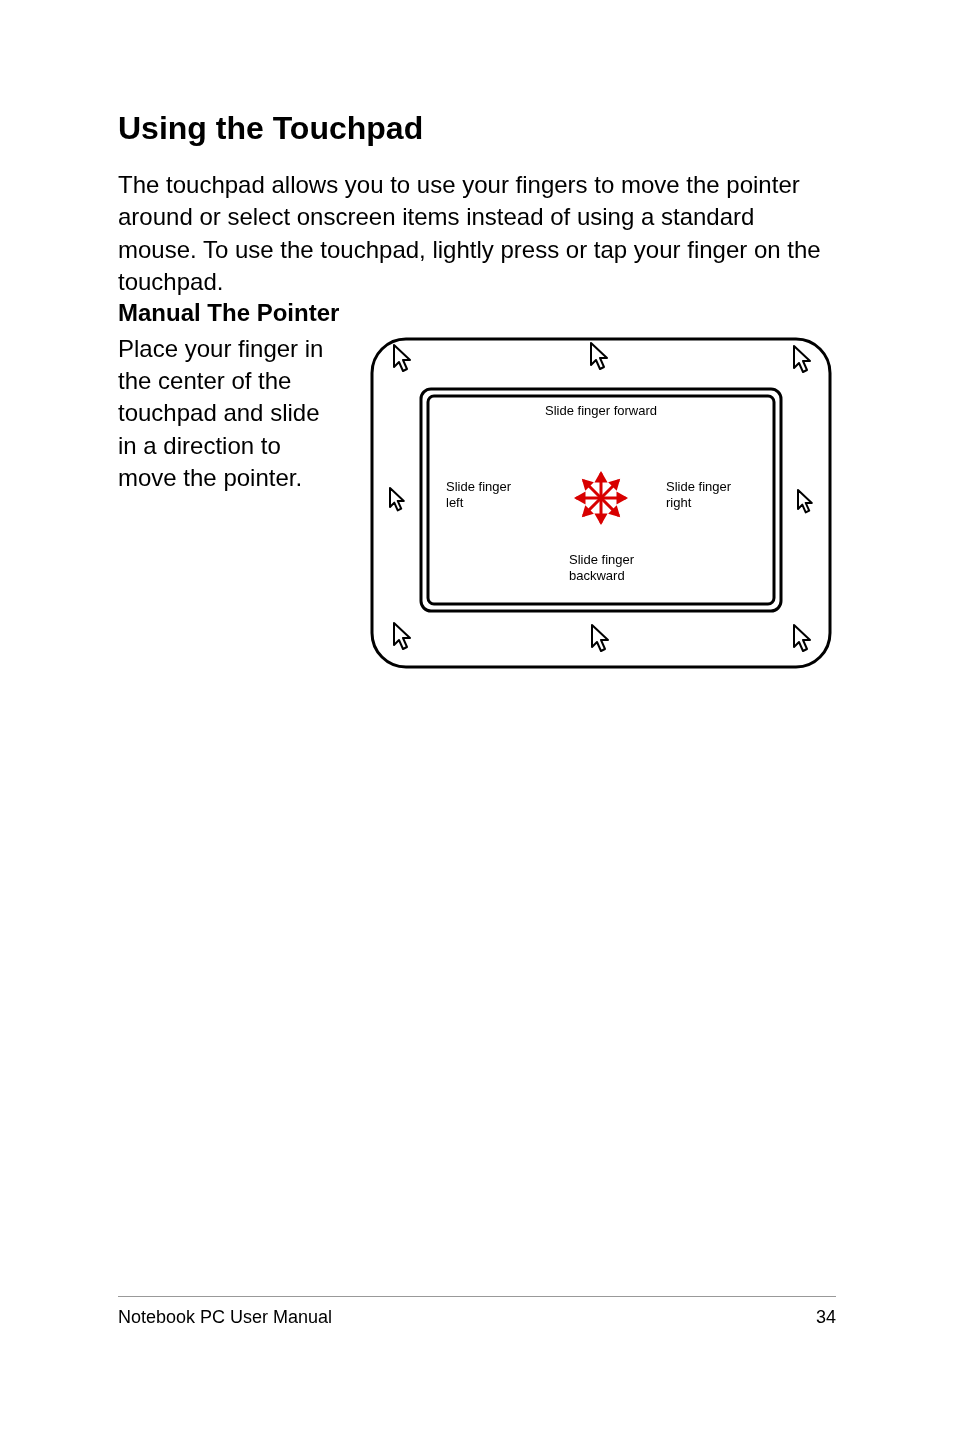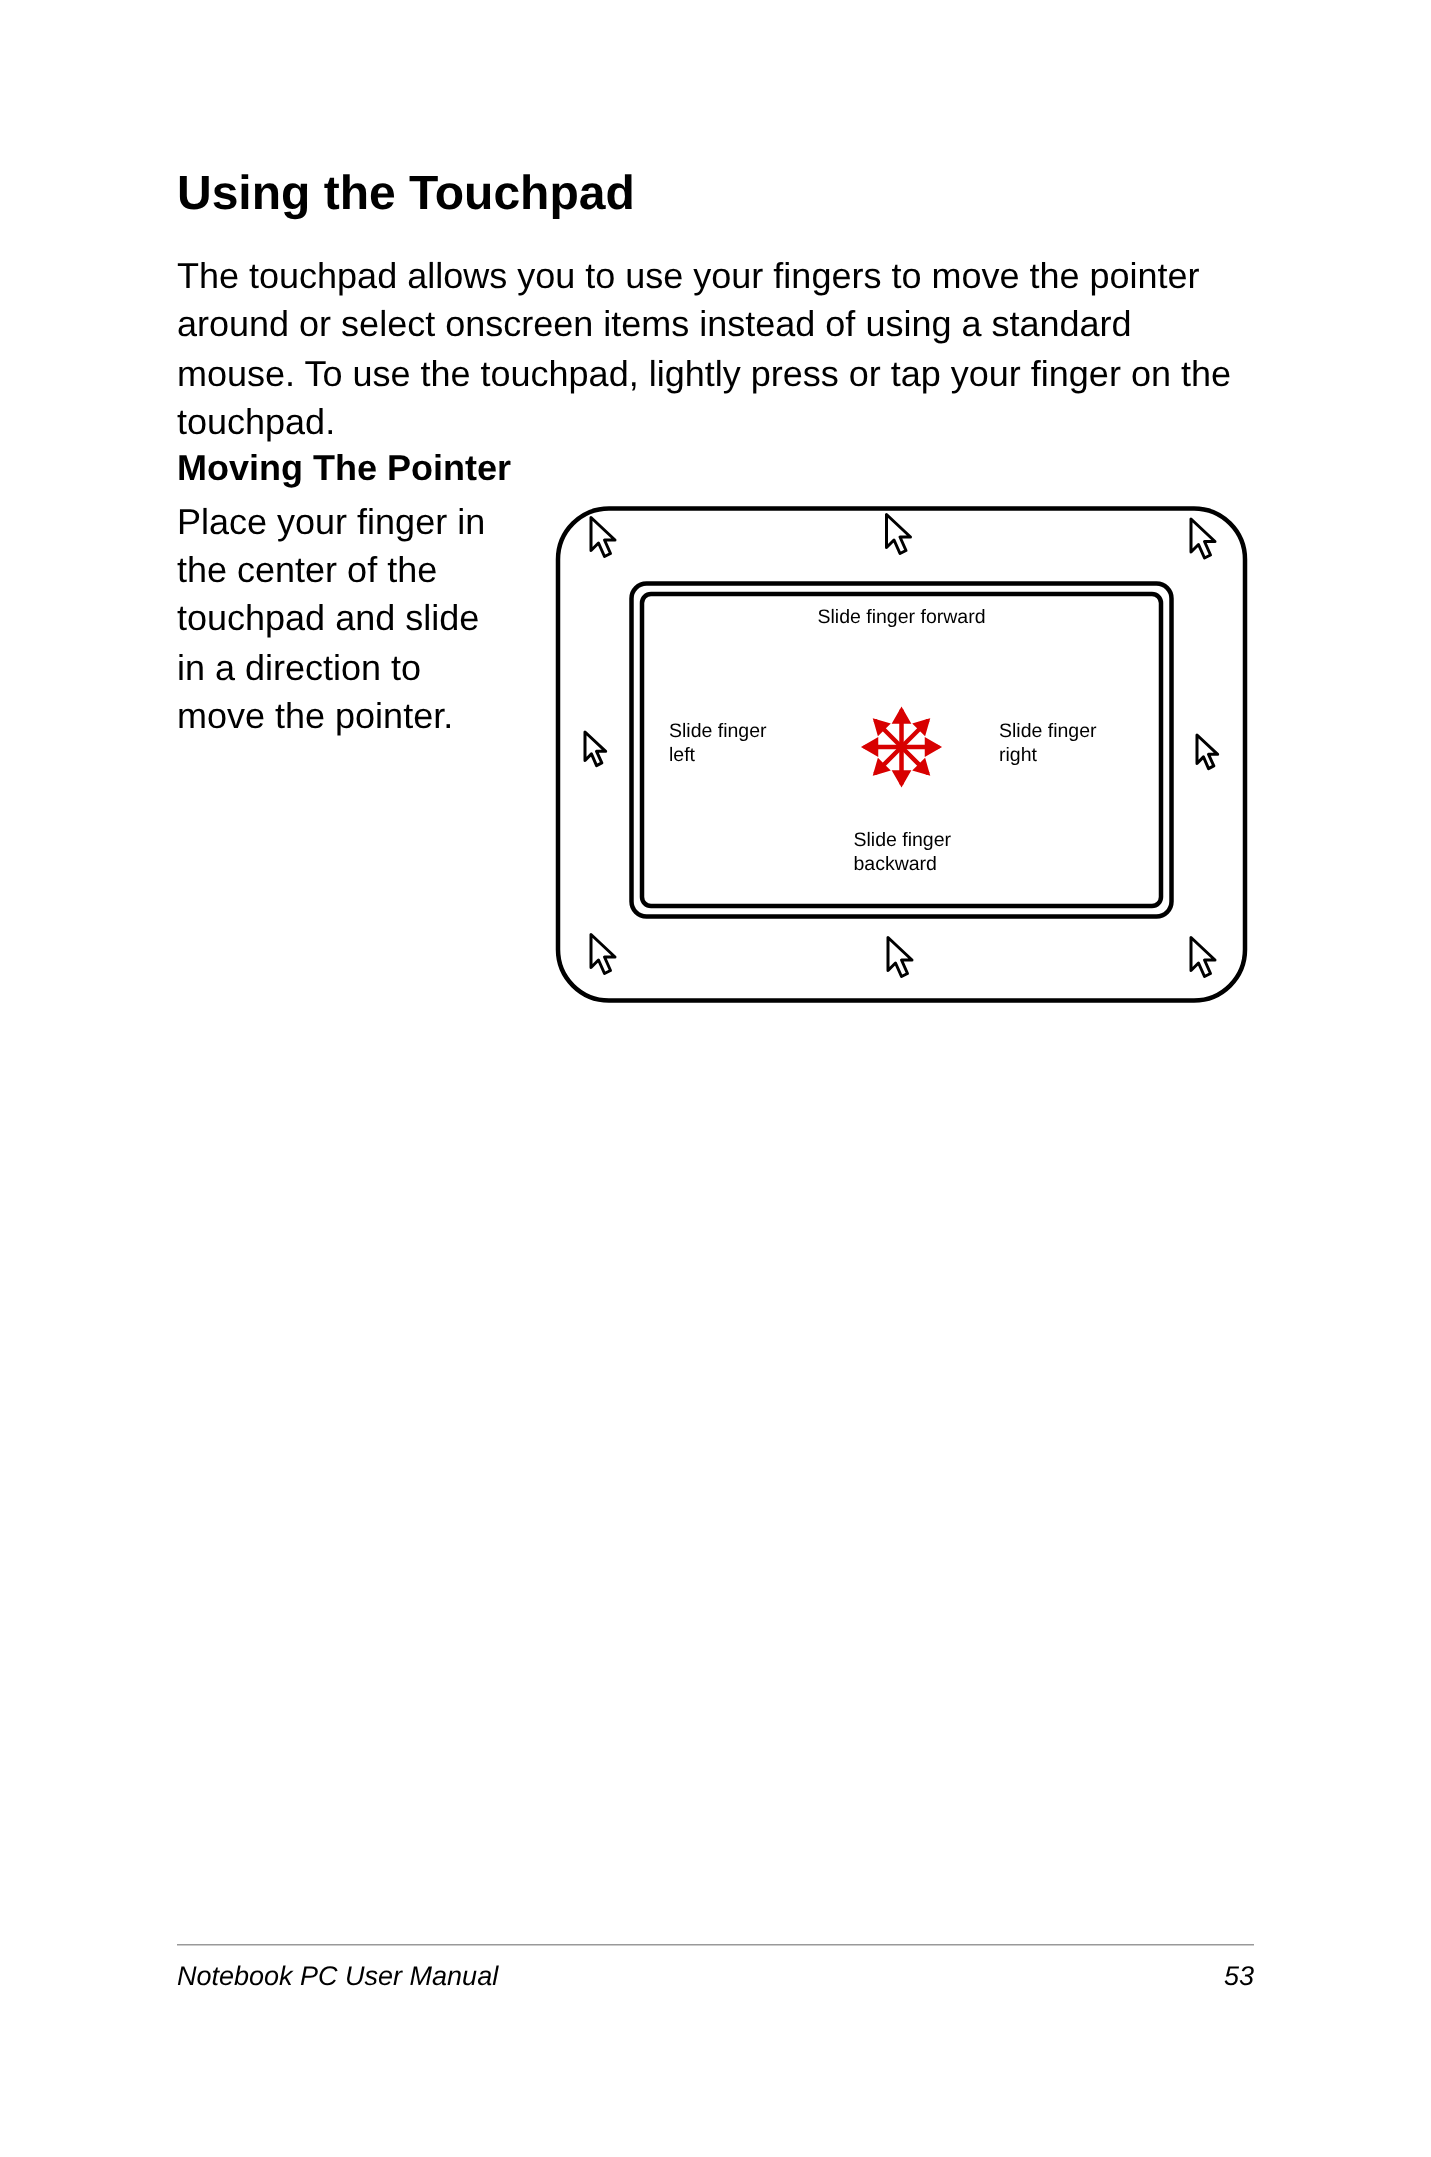--- a/index.html
+++ b/index.html
@@ -37,21 +37,20 @@
   .diagram {
     width: 470px;
     height: 340px;
     position: relative;
   }
   .footer {
     position: absolute;
     left: 118px;
     right: 118px;
     bottom: 110px;
-    font-style: italic;
   }
   .footer-rule {
     border: none;
     border-top: 1px solid #999;
     margin-bottom: 10px;
   }
   .footer-row {
     display: flex;
     justify-content: space-between;
     font-size: 18px;
@@ -65,21 +64,21 @@
 </style>
 </head>
 <body>
 
 <div class="page">
 
   <h1 class="heading">Using the Touchpad</h1>
 
   <p class="body-para">The touchpad allows you to use your fingers to move the pointer around or select onscreen items instead of using a standard mouse. To use the touchpad, lightly press or tap your finger on the touchpad.</p>
 
-  <h2 class="subheading">Moving The Pointer</h2>
+  <h2 class="subheading">Manual The Pointer</h2>
 
   <div class="two-col">
     <p class="left-text">Place your finger in the center of the touchpad and slide in a direction to move the pointer.</p>
 
     <div class="diagram">
       <svg viewBox="0 0 470 340" width="470" height="340">
 
         <rect x="6" y="6" width="458" height="328" rx="34" ry="34" fill="none" stroke="#000" stroke-width="3"></rect>
 
         <rect x="55" y="56" width="360" height="222" rx="10" ry="10" fill="none" stroke="#000" stroke-width="3"></rect>
@@ -137,17 +136,17 @@
         <text x="203" y="231" class="diagram-label">Slide finger</text>
         <text x="203" y="247" class="diagram-label">backward</text>
       </svg>
     </div>
   </div>
 
   <div class="footer">
     <hr class="footer-rule">
     <div class="footer-row">
       <span>Notebook PC User Manual</span>
-      <span>53</span>
+      <span>34</span>
     </div>
   </div>
 
 </div>
 
 </body></html>

